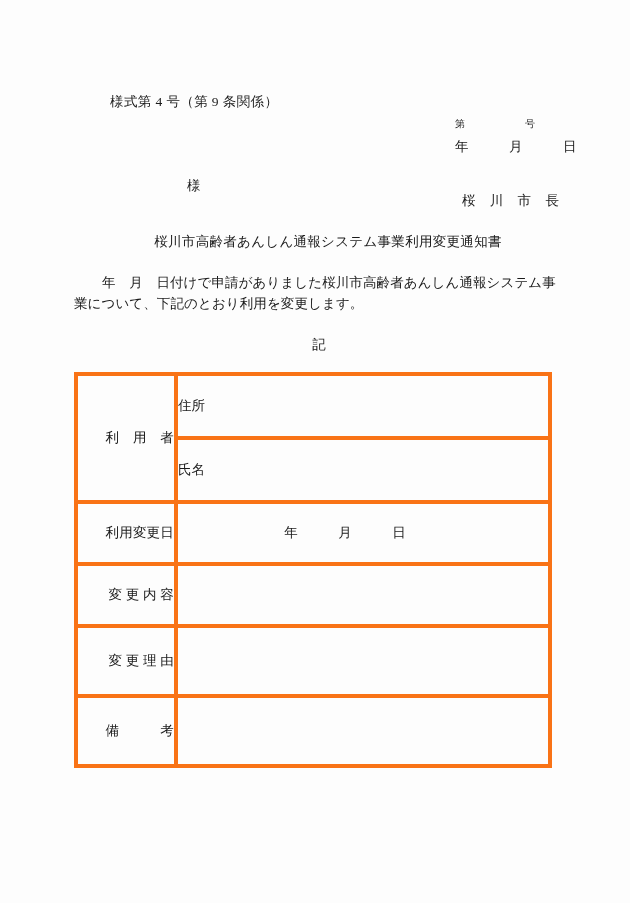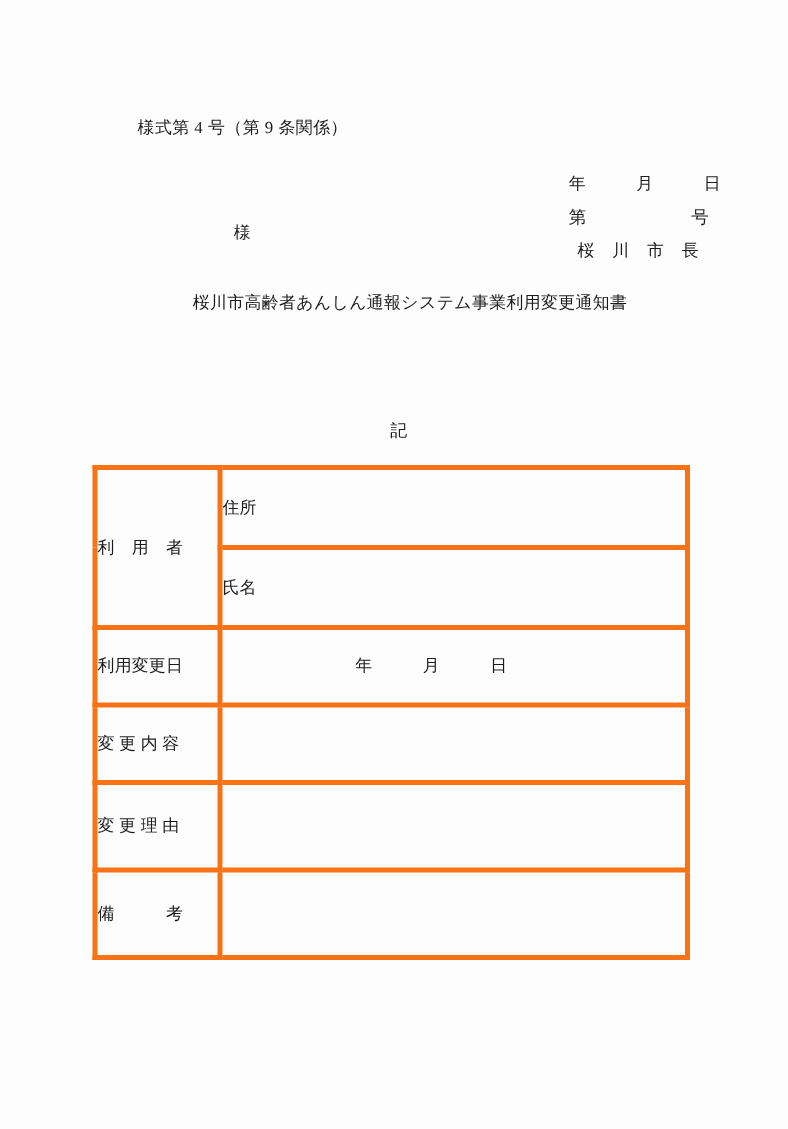--- a/index.html
+++ b/index.html
@@ -29,23 +29,22 @@
     top: 93px;
     font-size: 13.5px;
     letter-spacing: 0.4px;
     white-space: nowrap;
     margin-left: 36px;
   }
   .doc-number {
     position: absolute;
     left: 455px;
     top: 117px;
-    font-size: 14px;
-    white-space: nowrap;
-    margin-top: 48px;
+    font-size: 10px;
+    white-space: nowrap;
   }
   .doc-date {
     position: absolute;
     left: 455px;
     top: 138px;
     font-size: 13.5px;
     white-space: nowrap;
   }
   .addressee {
     position: absolute;
@@ -109,21 +108,21 @@
   }
   .form-table td {
     border: 4px solid #f97316;
     font-size: 13.5px;
     vertical-align: middle;
     padding: 0;
   }
   .col-label { width: 100px; }
 
   .label-cell {
-    text-align: left;
+    text-align: right;
     letter-spacing: 0.2px;
     white-space: nowrap;
   }
   .value-cell {
     vertical-align: top;
     padding: 6px 0 0 6px;
   }
   .value-cell.center {
     vertical-align: middle;
     text-align: center;
@@ -148,20 +147,21 @@
   <div class="doc-number">第　　　　　　号</div>
 
   <div class="doc-date">年　　　月　　　日</div>
 
   <div class="addressee">様</div>
 
   <div class="issuer">桜　川　市　長</div>
 
   <div class="doc-title">桜川市高齢者あんしん通報システム事業利用変更通知書</div>
 
+  <div class="body-text">年　月　日付けで申請がありました桜川市高齢者あんしん通報システム事業について、下記のとおり利用を変更します。</div>
 
   <div class="ki-mark">記</div>
 
   <table class="form-table">
     <colgroup>
       <col class="col-label">
       <col>
     </colgroup>
     <tbody>
       <tr>

